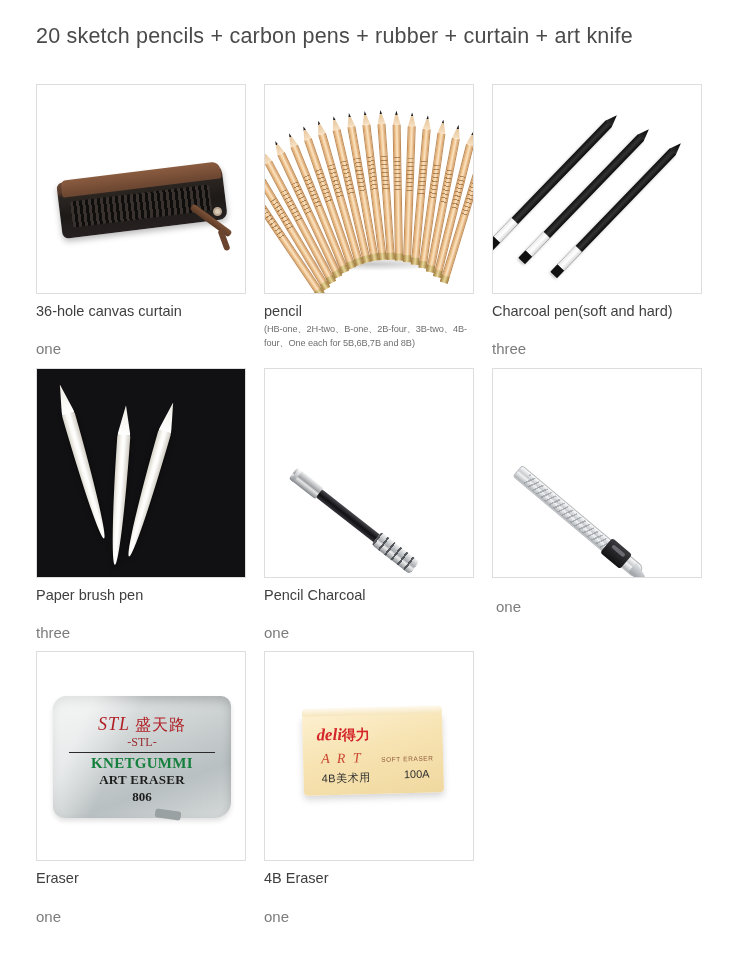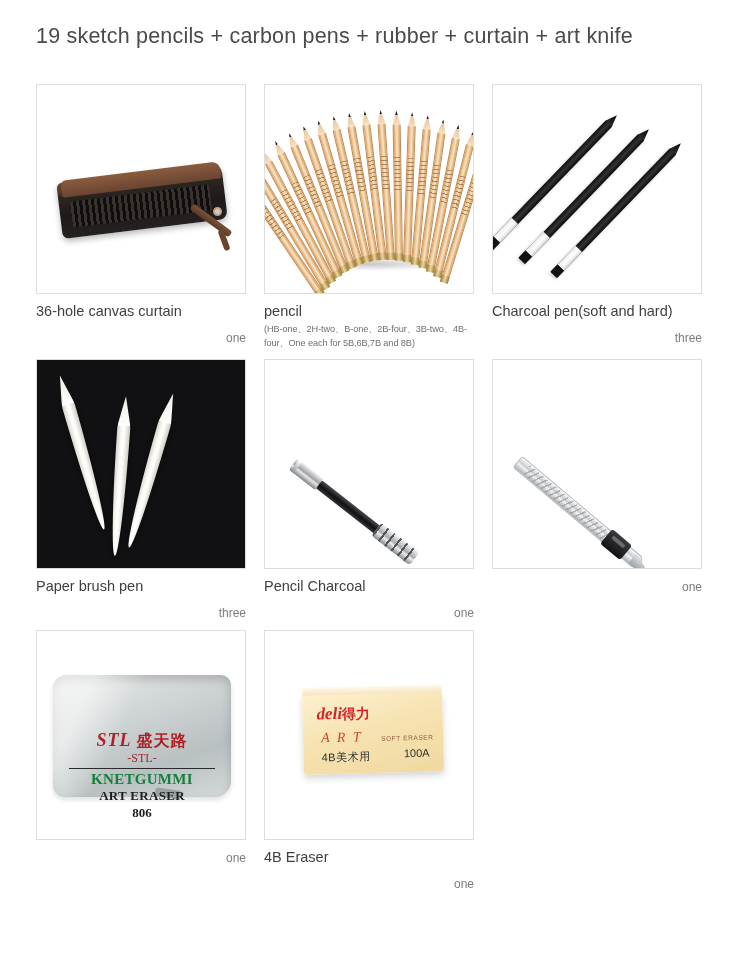--- a/index.html
+++ b/index.html
@@ -44,25 +44,24 @@
     position: relative;
     overflow: hidden;
   }
   .caption {
     margin-top: 9px;
     font-size: 14.5px;
     color: #3f3f3f;
     line-height: 1.2;
   }
   .qty {
-    margin-top: 10px;
-    font-size: 12px;
+    margin-top: 19px;
+    font-size: 15px;
     color: #7c7c7c;
     line-height: 1.35;
-    text-align: right;
   }
   .qty.indent { padding-left: 4px; }
   .spec {
     margin-top: 3px;
     font-size: 9.2px;
     color: #6f6f6f;
     line-height: 1.5;
     letter-spacing: -0.1px;
   }
 
@@ -274,21 +273,21 @@
   .kneaded .wrap-sheen {
     position: absolute; inset: 0;
     background: linear-gradient(115deg, rgba(255,255,255,.55) 0 18%, rgba(255,255,255,0) 40%);
     border-radius: inherit;
   }
   .kn-label {
     position: absolute; left: 26px; top: 62px;
     width: 158px; text-align: center;
     font-family: "Liberation Serif", serif;
   }
-  .kn-l1 { font-size: 18px; font-weight: 700; color: #b01f24; letter-spacing: 1px; font-style: italic; margin-top: 37px; }
+  .kn-l1 { font-size: 18px; font-weight: 400; color: #b01f24; letter-spacing: 1px; font-style: italic; }
   .kn-l1 .cn { color: #b01f24; font-style: normal; font-size: 16px; }
   .kn-sub { font-size: 12px; color: #9a2b2e; margin-top: -1px; }
   .kn-rule { height: 1px; background: #2a2a2a; margin: 2px 6px; }
   .kn-l2 { font-size: 15px; font-weight: 700; color: #15803d; letter-spacing: .3px; }
   .kn-l3 { font-size: 13px; font-weight: 700; color: #1d1d1d; letter-spacing: .3px; }
   .kn-l4 { font-size: 13px; font-weight: 700; color: #1d1d1d; margin-top: 1px; }
   .kn-tail {
     position: absolute; left: 118px; top: 158px;
     width: 26px; height: 9px;
     background: #9aa1a2; border-radius: 3px;
@@ -333,21 +332,21 @@
   .deli-100 {
     position: absolute; right: 14px; top: 55px;
     font-size: 11px; color: #2f2f2f;
   }
 </style>
 </head>
 <body>
 
 <div class="page">
 
-  <div class="headline">19 sketch pencils + carbon pens + rubber + curtain + art knife</div>
+  <div class="headline">20 sketch pencils + carbon pens + rubber + curtain + art knife</div>
 
   <div class="grid">
 
     <div class="cell">
       <div class="thumb">
         <div class="roll-wrap">
           <div class="roll-body"></div>
           <div class="roll-slots"></div>
           <div class="roll-flap"></div>
           <div class="roll-strap"></div>
@@ -544,20 +543,21 @@
             <span>STL</span>
             <span class="cn">盛天路</span>
           </div>
           <div class="kn-sub">-STL-</div>
           <div class="kn-rule"></div>
           <div class="kn-l2">KNETGUMMI</div>
           <div class="kn-l3">ART ERASER</div>
           <div class="kn-l4">806</div>
         </div>
       </div>
+      <div class="caption">Eraser</div>
       <div class="qty">one</div>
     </div>
 
     <div class="cell">
       <div class="thumb">
         <div class="deli">
           <div class="top"></div>
           <div class="deli-brand">
             <span>deli</span><span class="cn">得力</span>
           </div>

